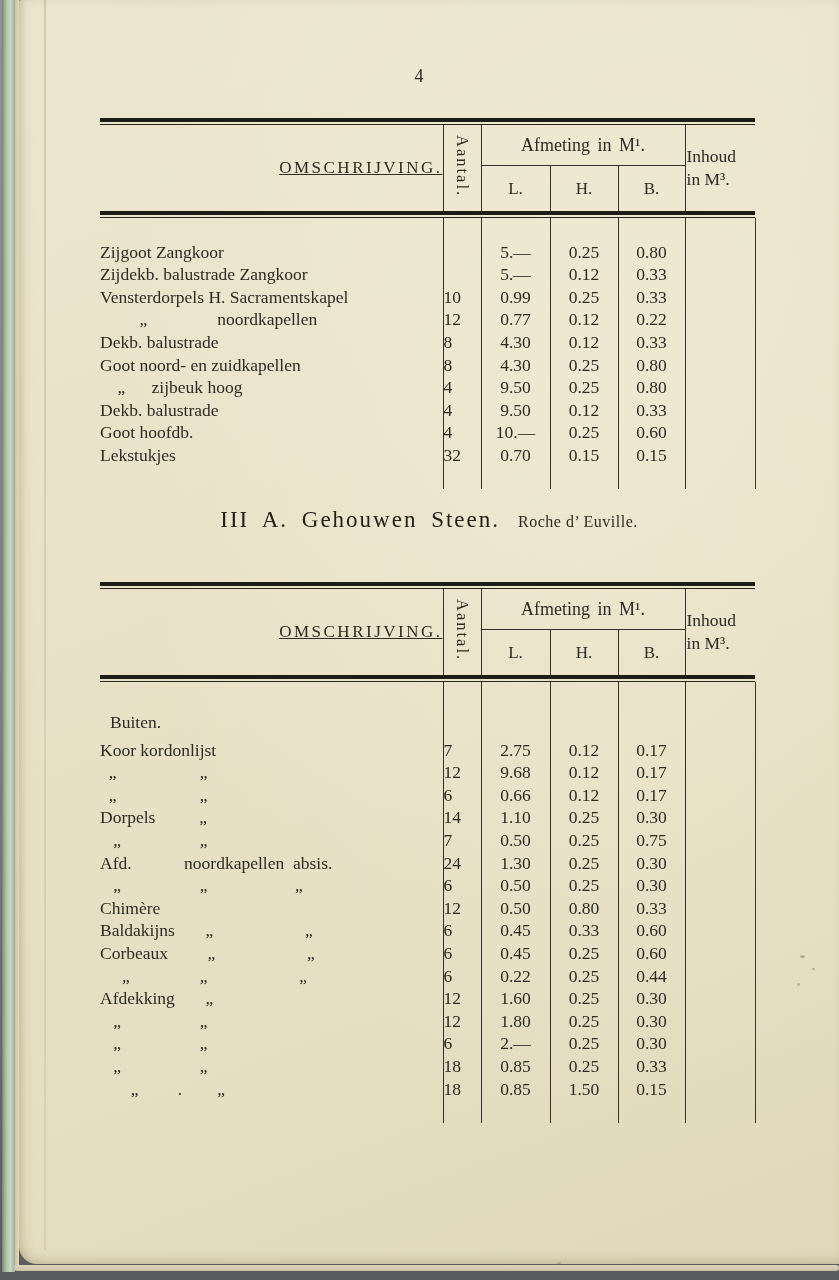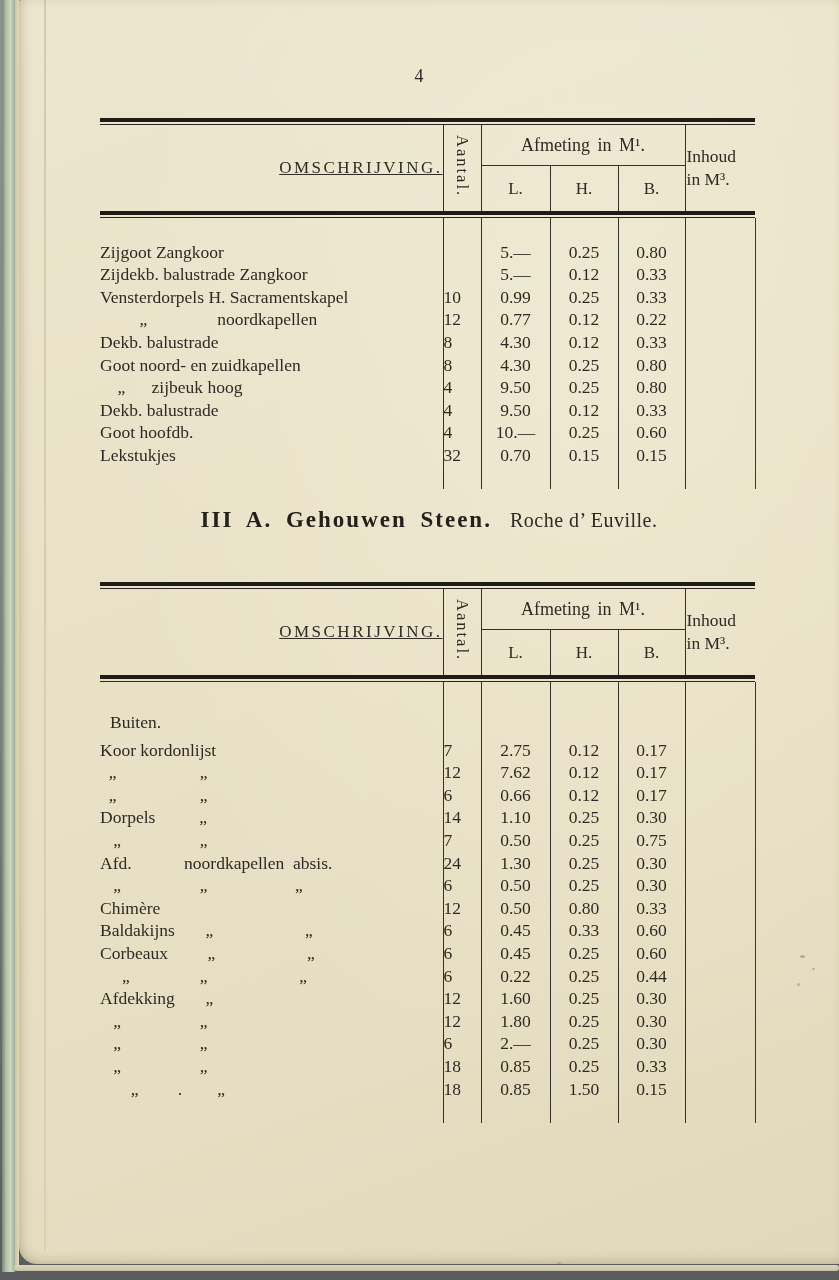--- a/index.html
+++ b/index.html
@@ -34,22 +34,22 @@
     position:absolute;left:44px;top:0;bottom:30px;width:2px;
     background:linear-gradient(180deg,rgba(150,130,85,.28),rgba(150,130,85,.14));
   }
   .speck{position:absolute;border-radius:50%;background:#6e6a58;}
 
   
   .page-num{position:absolute;left:394px;top:66px;width:50px;text-align:center;font-size:18px;}
 
   
   .section-heading{position:absolute;left:19px;right:0;top:507px;text-align:center;white-space:nowrap;}
-  .section-heading .bold{font-weight:bold;font-size:23px;letter-spacing:2px;word-spacing:6px;color:#23211a;}
-  .section-heading .reg{font-size:20px;margin-left:18px;letter-spacing:.5px;}
+  .section-heading .bold{font-weight:normal;font-size:23px;letter-spacing:2px;word-spacing:6px;color:#23211a;}
+  .section-heading .reg{font-size:16px;margin-left:18px;letter-spacing:.5px;}
 
   
   .tbl{position:absolute;left:100px;width:655px;}
   .tbl.t1{top:118px;}
   .tbl.t2{top:582px;}
   .rule-double{height:7px;box-sizing:border-box;border-top:4px solid #1e1c16;border-bottom:1px solid #2a2720;}
   table{border-collapse:collapse;table-layout:fixed;width:655px;}
   col.w-desc{width:343px;}col.w-aantal{width:38px;}col.w-l{width:69px;}
   col.w-h{width:68px;}col.w-b{width:67px;}col.w-inh{width:70px;}
 
@@ -285,21 +285,21 @@
           <td class="c-desc" data-name="row-label">Koor kordonlijst</td>
           <td class="c-aantal" data-name="aantal-value">7</td>
           <td class="c-l" data-name="l-value">2.75</td>
           <td class="c-h" data-name="h-value">0.12</td>
           <td class="c-b" data-name="b-value">0.17</td>
           <td class="c-inh" data-name="inhoud-value"></td>
         </tr>
         <tr data-name="table-row">
           <td class="c-desc" data-name="row-label">  „                   „</td>
           <td class="c-aantal" data-name="aantal-value">12</td>
-          <td class="c-l" data-name="l-value">7.62</td>
+          <td class="c-l" data-name="l-value">9.68</td>
           <td class="c-h" data-name="h-value">0.12</td>
           <td class="c-b" data-name="b-value">0.17</td>
           <td class="c-inh" data-name="inhoud-value"></td>
         </tr>
         <tr data-name="table-row">
           <td class="c-desc" data-name="row-label">  „                   „</td>
           <td class="c-aantal" data-name="aantal-value">6</td>
           <td class="c-l" data-name="l-value">0.66</td>
           <td class="c-h" data-name="h-value">0.12</td>
           <td class="c-b" data-name="b-value">0.17</td>

